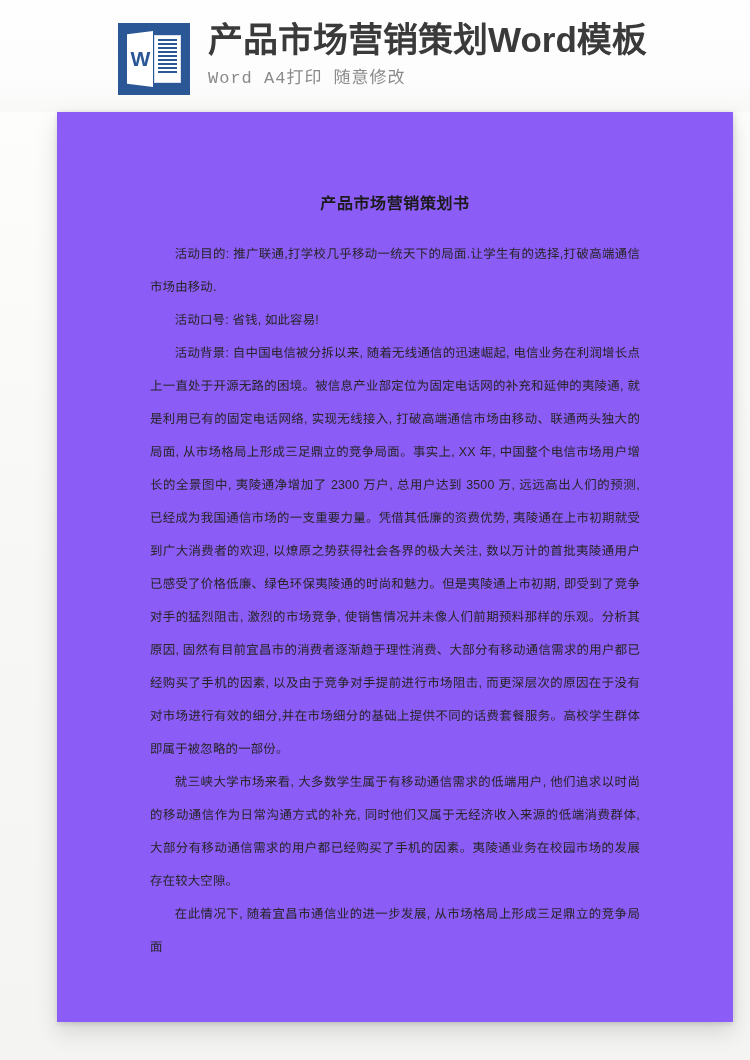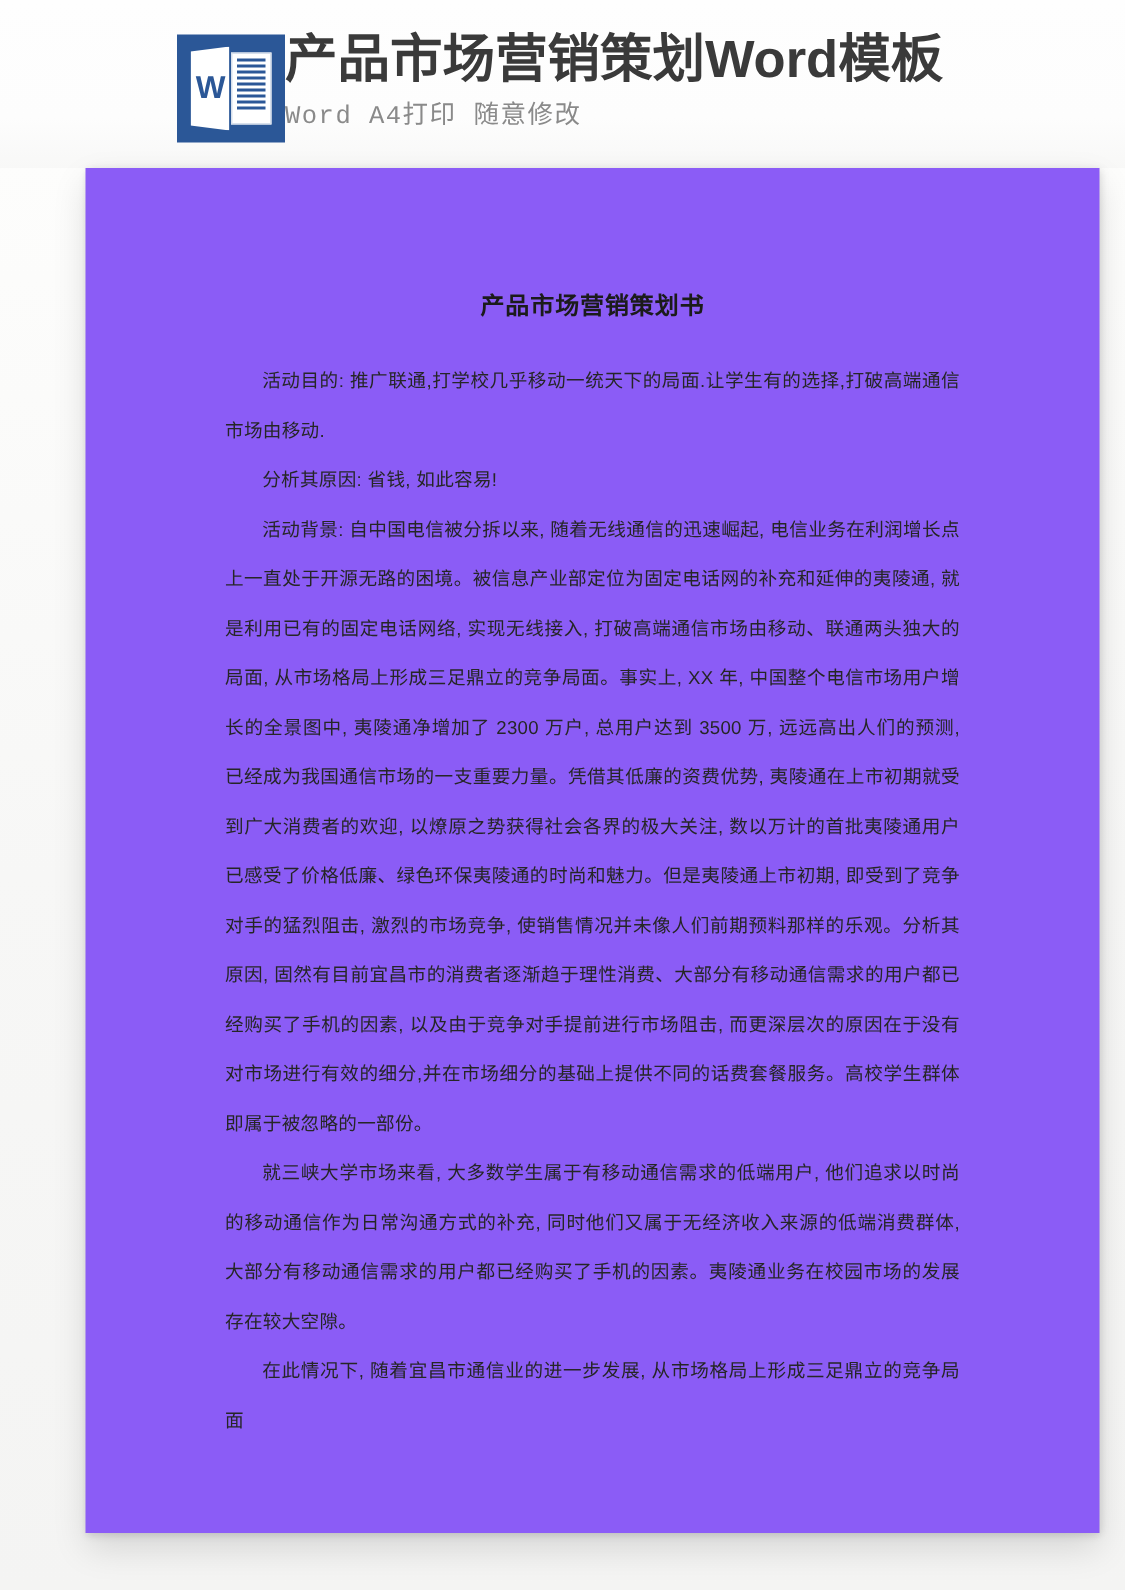--- a/index.html
+++ b/index.html
@@ -90,20 +90,21 @@
   }
   .word-icon .page-right i {
     display: block;
     height: 2px;
     background: #2b5797;
     margin: 0 1px 2px 1px;
   }
 
   
   .promo-text {
+    margin-left: 18px;
     padding-top: 0;
   }
   .promo-title {
     font-size: 35px;
     font-weight: bold;
     color: #3a3a3a;
     line-height: 48px;
     white-space: nowrap;
     letter-spacing: 0px;
     font-family: "Liberation Sans", "DejaVu Sans", sans-serif;
@@ -195,19 +196,19 @@
 
   </div>
 </div>
 
 <div class="doc-page">
   <div class="doc-body">
 
     <div class="doc-title">产品市场营销策划书</div>
 
     <p class="para indent">活动目的: 推广联通,打学校几乎移动一统天下的局面.让学生有的选择,打破高端通信市场由移动.</p>
-    <p class="para indent">分析其原因: 省钱, 如此容易!</p>
+    <p class="para indent">活动口号: 省钱, 如此容易!</p>
     <p class="para indent">活动背景: 自中国电信被分拆以来, 随着无线通信的迅速崛起, 电信业务在利润增长点上一直处于开源无路的困境。被信息产业部定位为固定电话网的补充和延伸的夷陵通, 就是利用已有的固定电话网络, 实现无线接入, 打破高端通信市场由移动、联通两头独大的局面, 从市场格局上形成三足鼎立的竞争局面。事实上, XX 年, 中国整个电信市场用户增长的全景图中, 夷陵通净增加了 2300 万户, 总用户达到 3500 万, 远远高出人们的预测, 已经成为我国通信市场的一支重要力量。凭借其低廉的资费优势, 夷陵通在上市初期就受到广大消费者的欢迎, 以燎原之势获得社会各界的极大关注, 数以万计的首批夷陵通用户已感受了价格低廉、绿色环保夷陵通的时尚和魅力。但是夷陵通上市初期, 即受到了竞争对手的猛烈阻击, 激烈的市场竞争, 使销售情况并未像人们前期预料那样的乐观。分析其原因, 固然有目前宜昌市的消费者逐渐趋于理性消费、大部分有移动通信需求的用户都已经购买了手机的因素, 以及由于竞争对手提前进行市场阻击, 而更深层次的原因在于没有对市场进行有效的细分,并在市场细分的基础上提供不同的话费套餐服务。高校学生群体即属于被忽略的一部份。</p>
     <p class="para indent">就三峡大学市场来看, 大多数学生属于有移动通信需求的低端用户, 他们追求以时尚的移动通信作为日常沟通方式的补充, 同时他们又属于无经济收入来源的低端消费群体, 大部分有移动通信需求的用户都已经购买了手机的因素。夷陵通业务在校园市场的发展存在较大空隙。</p>
     <p class="para indent">在此情况下, 随着宜昌市通信业的进一步发展, 从市场格局上形成三足鼎立的竞争局面</p>
 
   </div>
 </div>
 
 </body></html>

